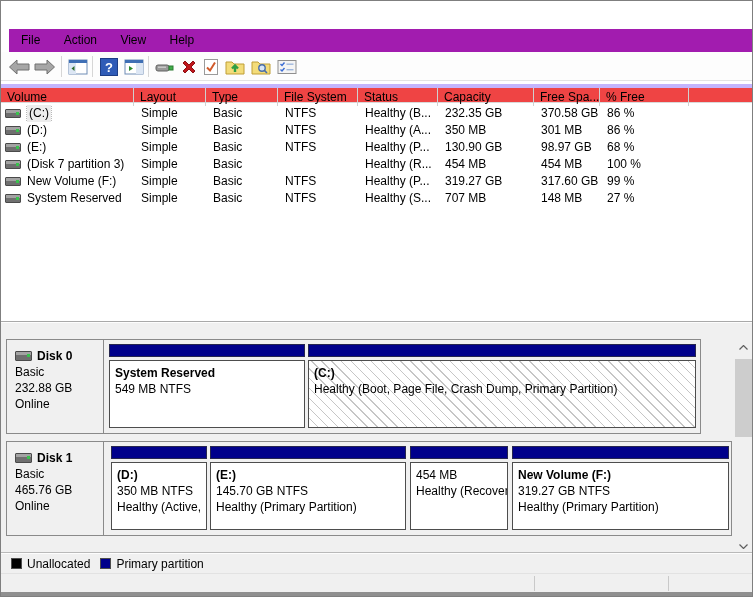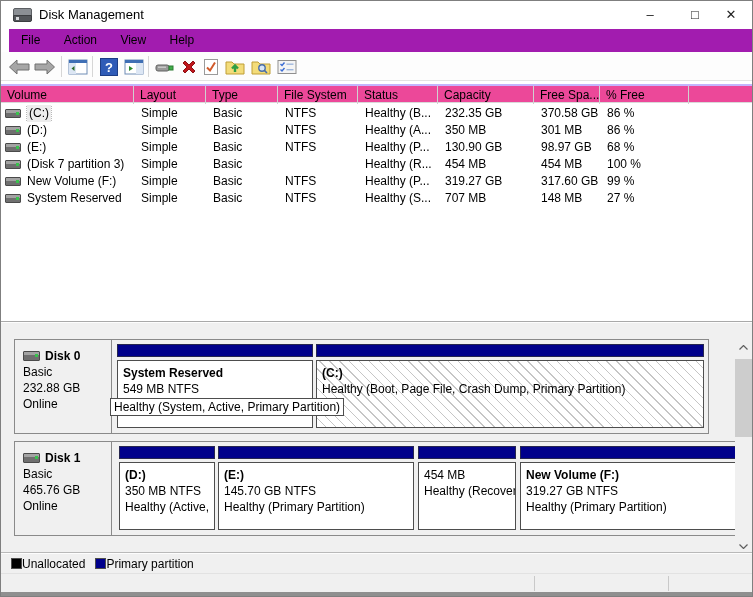--- a/index.html
+++ b/index.html
@@ -22,78 +22,67 @@
   .menu-item { display:inline-block; padding:4px 10px 0 10px; height:23px; font-size:12px; }
   .menu-item:first-child { margin-left:2px; }
 
   
   .toolbar { position:absolute; left:0; top:51px; width:100%; height:29px; background:#fdfdfd; border-bottom:1px solid #e3e3e3; }
   .tb { position:absolute; top:3px; width:24px; height:23px; display:flex; align-items:center; justify-content:center; }
   .tb-sep { position:absolute; top:4px; width:1px; height:21px; background:#d6d6d6; }
 
   
   .vol-table { position:absolute; left:0; top:83px; width:753px; height:237px; background:#fff; }
-  .vt-head { position:absolute; left:0; top:0; width:753px; height:19px; border-top:2px solid #c4b5fd; border-bottom:1px solid #d9d9d9; background:#ec4899; }
+  .vt-head { position:absolute; left:0; top:0; width:753px; height:19px; border-top:4px solid #c4b5fd; border-bottom:1px solid #d9d9d9; background:#ef4444; }
   .hcell { position:absolute; top:0; height:18px; line-height:18px; padding-left:6px; border-right:1px solid #d0d0d0; overflow:hidden; white-space:nowrap; }
   .vt-row { position:absolute; left:0; width:753px; height:17px; }
   .cell { position:absolute; top:0; height:17px; line-height:17px; padding-left:7px; overflow:hidden; white-space:nowrap; }
   .c0 { left:0; width:133px; } .c1 { left:133px; width:72px; } .c2 { left:205px; width:72px; }
   .c3 { left:277px; width:80px; } .c4 { left:357px; width:80px; } .c5 { left:437px; width:96px; }
   .c6 { left:533px; width:66px; } .c7 { left:599px; width:89px; } .c8 { left:688px; width:65px; border-right:none; }
   .vol-cell { display:flex; align-items:center; gap:6px; padding-left:4px; }
   .drive-ic { position:relative; width:16px; height:9px; flex:0 0 16px; background:linear-gradient(#a3a3a3 0 3px, #6f6f6f 3px 100%); border:1px solid #4a4a4a; border-radius:1px; }
   .drive-ic::after { content:""; position:absolute; right:1px; top:2px; width:3px; height:3px; background:#39c24d; }
   .sel-label { background:#ededed; outline:1px dotted #b9b9b9; padding:0 2px; }
 
   
   .bottom { position:absolute; left:0; top:320px; width:753px; height:277px; background:#f0f0f0; border-top:1px solid #a9a9a9; box-shadow:inset 0 1px 0 #fdfdfd; }
-  .disk-row { position:absolute; left:13px; height:95px; background:#f0f0f0; border:1px solid #8a8a8a; }
+  .disk-row { position:absolute; left:5px; height:95px; background:#f0f0f0; border:1px solid #8a8a8a; }
   .disk-label { position:absolute; left:0; top:0; bottom:0; width:97px; border-right:1px solid #8a8a8a; padding:8px 0 0 8px; line-height:16px; }
   .disk-label .nm { display:flex; align-items:center; gap:5px; font-weight:bold; }
   .disk-ic { position:relative; width:17px; height:10px; background:linear-gradient(#a3a3a3 0 3px, #6f6f6f 3px 100%); border:1px solid #4a4a4a; border-radius:1px; }
   .disk-ic::after { content:""; position:absolute; right:1px; top:2px; width:3px; height:3px; background:#39c24d; }
   .part { position:absolute; top:4px; bottom:5px; }
   .part .bar { position:absolute; left:0; right:0; top:0; height:13px; background:#00008b; border:1px solid #26264f; }
   .part .pbody { position:absolute; left:0; right:0; top:16px; bottom:0; background:#fff; border:1px solid #4d4d4d; padding:4px 0 0 5px; overflow:hidden; white-space:nowrap; line-height:16px; }
   .part .pname { font-weight:bold; }
   .hatched .pbody { background:repeating-linear-gradient(45deg, #ffffff 0px, #ffffff 6px, #c6c6c6 6px, #c6c6c6 7px); }
   .tooltip { position:absolute; left:95px; top:58px; height:18px; line-height:16px; padding:0 3px; background:#fff; border:1px solid #4d4d4d; white-space:nowrap; z-index:6; }
 
   
   .legend { position:absolute; left:0; top:231px; width:753px; height:20px; background:#f0f0f0; border-top:1px solid #fdfdfd; box-shadow:0 -1px 0 #b9b9b9; display:flex; align-items:center; }
-  .lg-item { display:flex; align-items:center; margin-left:10px; }
+  .lg-item { display:flex; align-items:center; gap:5px; margin-left:10px; }
   .lg-sq { width:11px; height:11px; border:1px solid #4d4d4d; }
 
   
   .scrollbar { position:absolute; right:2px; top:17px; width:17px; height:216px; background:#f0f0f0; }
   .sb-btn { position:absolute; left:0; width:17px; height:17px; background:#f0f0f0; display:flex; align-items:center; justify-content:center; }
   .sb-thumb { position:absolute; left:0; top:20px; width:17px; height:78px; background:#cdcdcd; }
 
   
   .statusbar { position:absolute; left:0; top:572px; width:753px; height:19px; background:#f0f0f0; border-top:1px solid #e2e2e2; }
   .sb-div { position:absolute; top:2px; width:1px; height:15px; background:#c9c9c9; }
   .bottom-edge { position:absolute; left:0; top:591px; width:753px; height:6px; background:#8f8f8f; }
   svg { display:block; }
 </style>
 </head>
 <body>
 
 <div class="window">
 
-  <div class="titlebar">
-    <div class="app-icon">
-      <div class="top"></div>
-        <div class="bot"></div>
-        <div class="dot"></div>
-    </div>
-    <div class="title-text">Disk Management</div>
-    <div class="win-btn btn-min">–</div>
-    <div class="win-btn btn-max">□</div>
-    <div class="win-btn btn-close">✕</div>
-  </div>
 
   <div class="menubar">
     <span class="menu-item">File</span>
     <span class="menu-item">Action</span>
     <span class="menu-item">View</span>
     <span class="menu-item">Help</span>
   </div>
 
   <div class="toolbar">
     <div class="tb" style="left:6px">
@@ -286,21 +275,20 @@
           <div></div>
         </div>
       </div>
       <div class="part hatched" style="left:301px; width:388px;">
         <div class="bar"></div>
         <div class="pbody">
           <div class="pname">(C:)</div>
           <div>Healthy (Boot, Page File, Crash Dump, Primary Partition)</div>
         </div>
       </div>
-      <div class="tooltip">Healthy (System, Active, Primary Partition)</div>
     </div>
 
     <div class="disk-row" style="top:119px; width:726px;">
       <div class="disk-label">
         <div class="nm">
             <span class="disk-ic"></span>
             <span>Disk 1</span>
           </div>
         <div>Basic</div>
         <div>465.76 GB</div>

